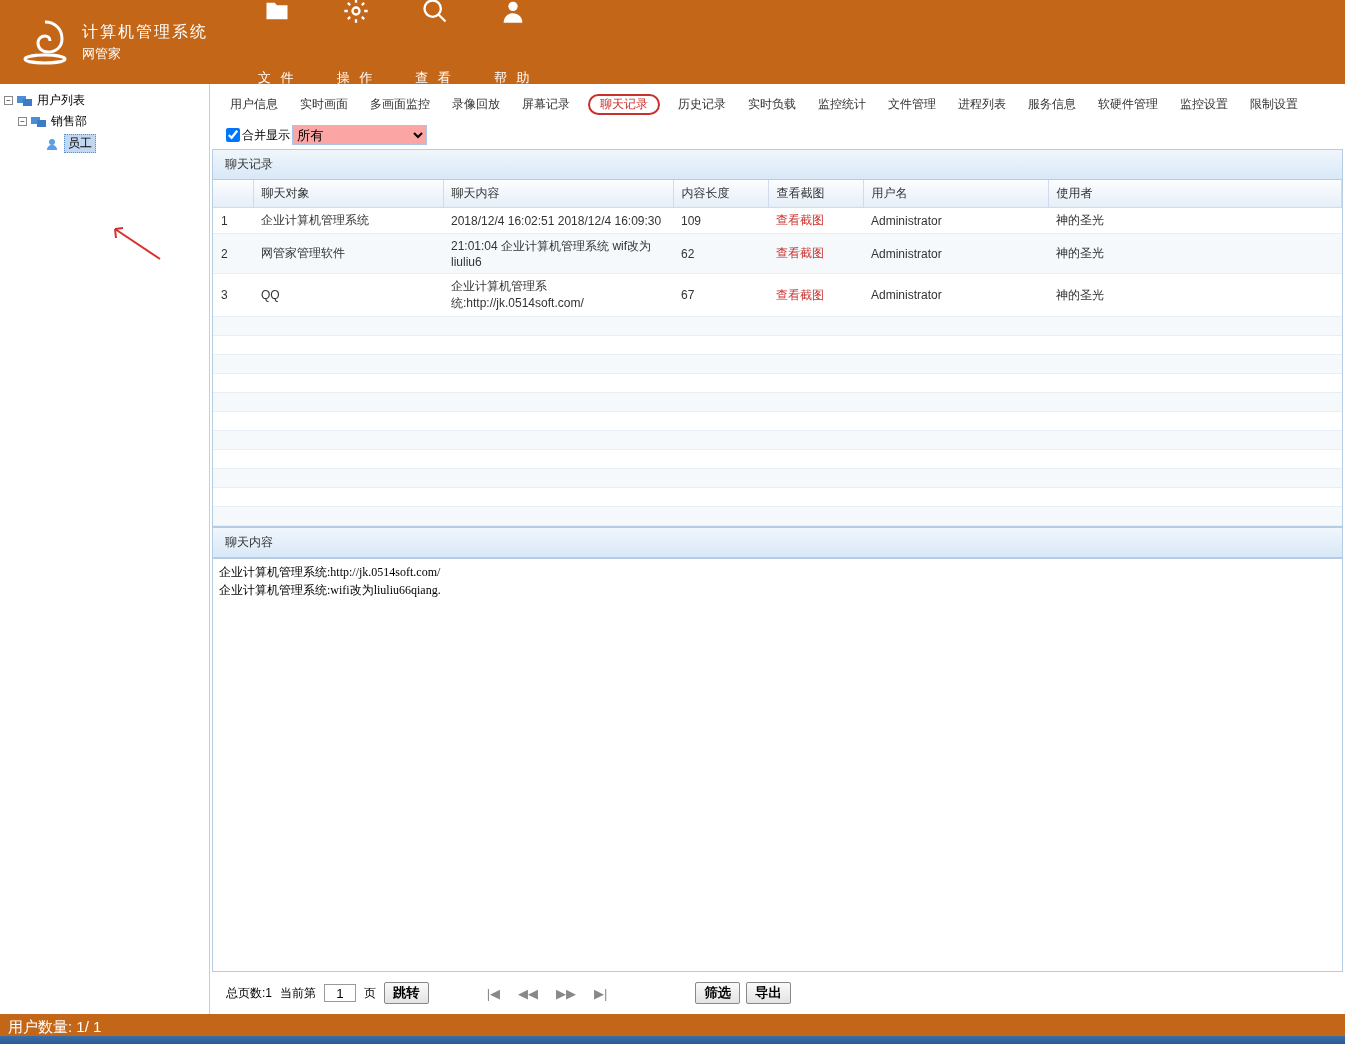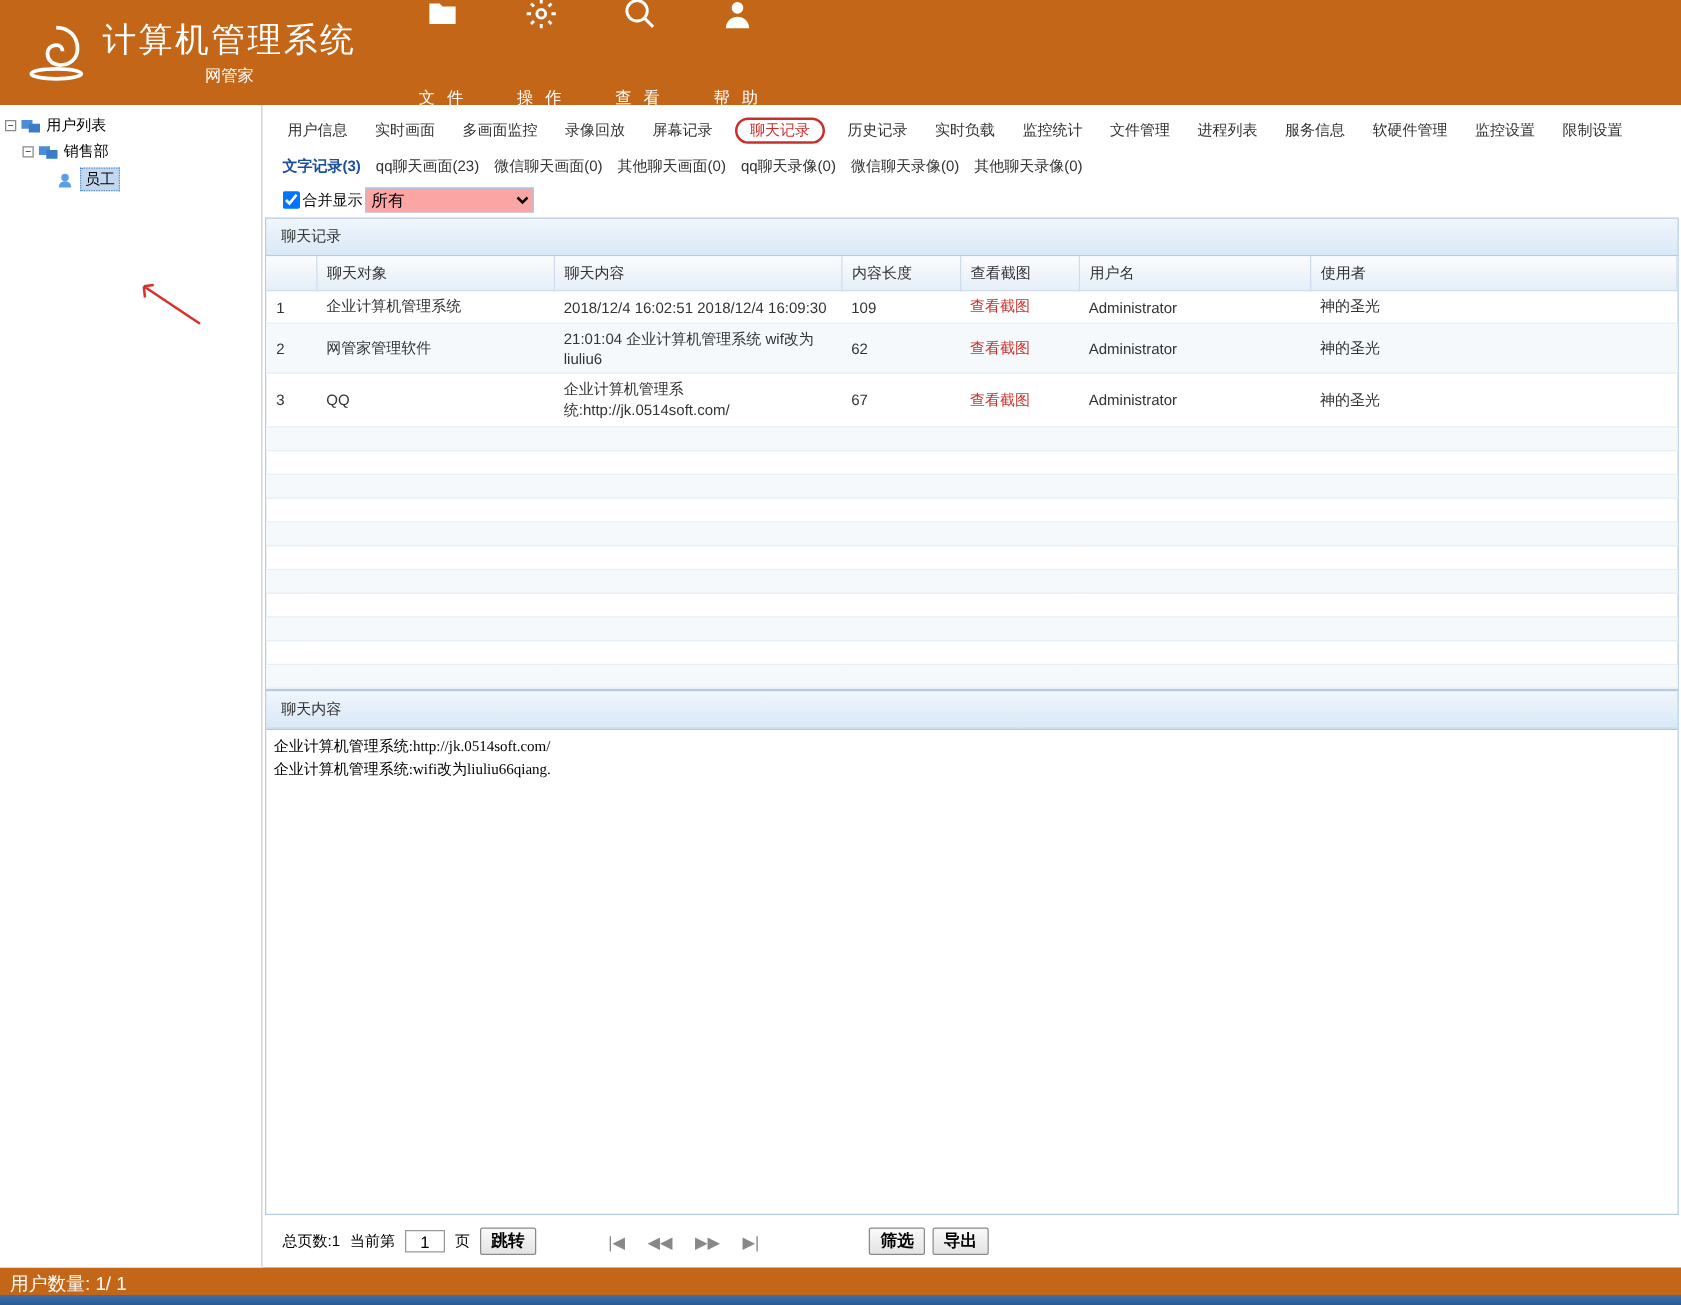--- a/index.html
+++ b/index.html
@@ -2,22 +2,22 @@
 <html><head>
   <meta charset="utf-8">
   <style>
     * { margin: 0; padding: 0; box-sizing: border-box; }
     body { font-family: "Microsoft YaHei", Arial, sans-serif; font-size: 12px; background: #fff; }
     
     .header { background: #c46618; height: 84px; display: flex; align-items: center; padding: 0 20px; color: #fff; }
     .logo-area { display: flex; align-items: center; gap: 12px; margin-right: 50px; }
     .logo-swirl { width: 50px; height: 50px; }
     .logo-text { display: flex; flex-direction: column; }
-    .app-title { font-size: 27px; font-weight: 300; letter-spacing: 2px; }
-    .logo-sub { font-size: 13px; margin-top: 2px; text-align: center; }
+    .app-title { font-size: 16px; font-weight: 300; letter-spacing: 2px; }
+    .logo-sub { font-size: 13px; margin-top: 2px; }
     
     .toolbar { display: flex; gap: 40px; }
     .toolbar-item { display: flex; flex-direction: column; align-items: center; cursor: pointer; }
     .toolbar-icon { width: 28px; height: 28px; margin-bottom: 4px; }
     .toolbar-label { font-size: 13px; letter-spacing: 3px; margin-top: 40px; }
     
     .body-container { display: flex; height: calc(100vh - 114px); }
     
     .sidebar { width: 210px; background: #fff; border-right: 1px solid #ccc; padding: 6px 4px; position: relative; }
     .tree-node { display: flex; align-items: center; gap: 4px; padding: 2px 0; cursor: pointer; }
@@ -160,29 +160,20 @@
       <span class="nav-tab">实时负载</span>
       <span class="nav-tab">监控统计</span>
       <span class="nav-tab">文件管理</span>
       <span class="nav-tab">进程列表</span>
       <span class="nav-tab">服务信息</span>
       <span class="nav-tab">软硬件管理</span>
       <span class="nav-tab">监控设置</span>
       <span class="nav-tab">限制设置</span>
     </div>
 
-    <div class="sub-tabs">
-      <span class="sub-tab active">文字记录(3)</span>
-      <span class="sub-tab">qq聊天画面(23)</span>
-      <span class="sub-tab">微信聊天画面(0)</span>
-      <span class="sub-tab">其他聊天画面(0)</span>
-      <span class="sub-tab">qq聊天录像(0)</span>
-      <span class="sub-tab">微信聊天录像(0)</span>
-      <span class="sub-tab">其他聊天录像(0)</span>
-    </div>
 
     <div class="filter-row">
       <input type="checkbox" class="checkbox" checked="" style="">
       <span>合并显示</span>
       <select class="select-filter">
         <option>所有</option>
       </select>
     </div>
 
     <div class="section-header">聊天记录</div>

